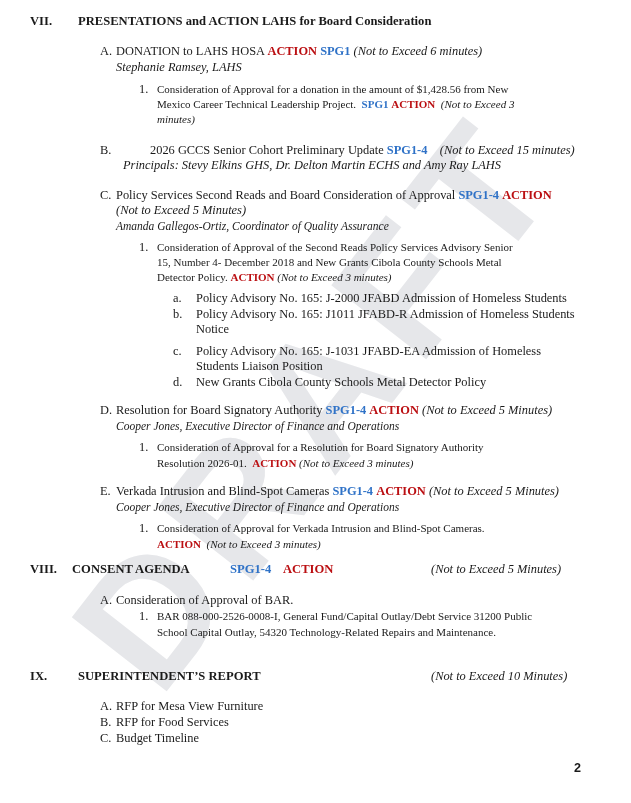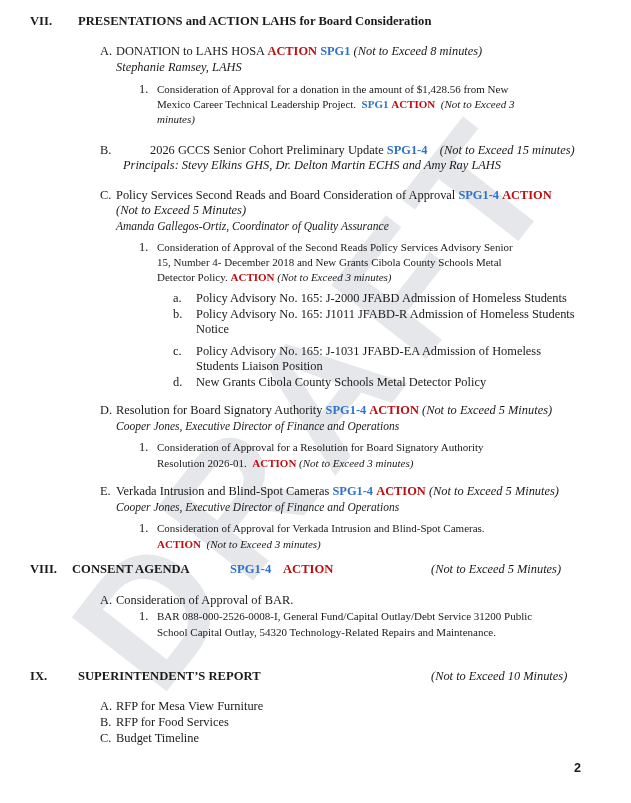--- a/index.html
+++ b/index.html
@@ -149,21 +149,21 @@
 <div id="watermark">
   <div class="wm-text">DRAFT</div>
 </div>
 
 <div id="page">
 
   <div class="roman-num" style="left:30px; top:14px;">VII.</div>
   <div class="roman-title" style="left:78px; top:14px;">PRESENTATIONS and ACTION LAHS for Board Consideration</div>
 
   <div class="letter-mark" style="left:100px; top:44px;">A.</div>
-  <div class="letter-body" style="left:116px; top:44px; width:500px;"><span>DONATION to LAHS HOSA </span><span class="action">ACTION</span> <span class="spg">SPG1</span> <span class="paren">(Not to Exceed 8 minutes)</span></div>
+  <div class="letter-body" style="left:116px; top:44px; width:500px;"><span>DONATION to LAHS HOSA </span><span class="action">ACTION</span> <span class="spg">SPG1</span> <span class="paren">(Not to Exceed 6 minutes)</span></div>
   <div class="presenter-lg" style="left:116px; top:60px;">Stephanie Ramsey, LAHS</div>
 
   <div class="num-mark" style="left:139px; top:82px;">1.</div>
   <div class="num-body" style="left:157px; top:82px; width:450px;">Consideration of Approval for a donation in the amount of $1,428.56 from New</div>
   <div class="num-body" style="left:157px; top:97px; width:460px;"><span>Mexico Career Technical Leadership Project.</span>&nbsp; <span class="spg">SPG1</span> <span class="action">ACTION</span>&nbsp; <span class="paren">(Not to Exceed 3</span></div>
   <div class="num-body paren" style="left:157px; top:112px;">minutes)</div>
 
   <div class="letter-mark" style="left:100px; top:143px;">B.</div>
   <div class="letter-body" style="left:116px; top:143px; width:500px;margin-left:34px;"><span>2026 GCCS Senior Cohort Preliminary Update </span><span class="spg">SPG1-4</span>&nbsp;&nbsp;&nbsp;&nbsp;<span class="paren">(Not to Exceed 15 minutes)</span></div>
   <div class="presenter-lg" style="left:123px; top:158px;">Principals: Stevy Elkins GHS, Dr. Delton Martin ECHS and Amy Ray LAHS</div>

